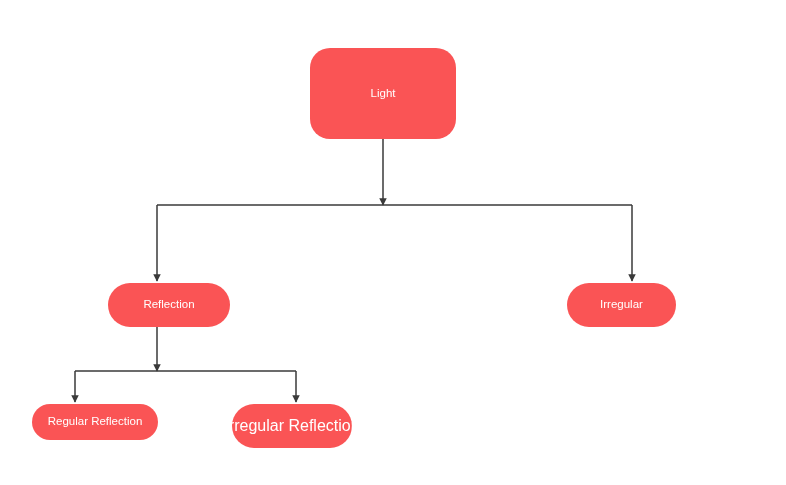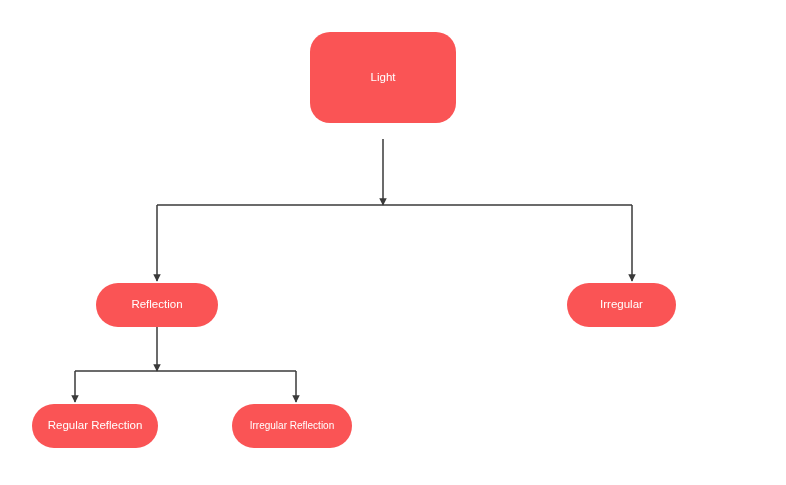--- a/index.html
+++ b/index.html
@@ -41,58 +41,58 @@
     -webkit-font-smoothing: antialiased;
     user-select: none;
   }
   .node-label {
     display: block;
     white-space: nowrap;
   }
   
   #node-light {
     left: 310px;
-    top: 32px;
+    top: 48px;
     width: 146px;
     height: 91px;
     border-radius: 20px;
     font-size: 11.5px;
   }
   
   #node-reflection {
-    left: 96px;
+    left: 108px;
     top: 283px;
     width: 122px;
     height: 44px;
     border-radius: 22px;
     font-size: 11.5px;
   }
   #node-dispersion {
     left: 567px;
     top: 283px;
     width: 109px;
     height: 44px;
     border-radius: 22px;
     font-size: 11.5px;
   }
   #node-regular-reflection {
     left: 32px;
     top: 404px;
     width: 126px;
-    height: 44px;
+    height: 36px;
     border-radius: 22px;
     font-size: 11.5px;
   }
   #node-irregular-reflection {
     left: 232px;
     top: 404px;
     width: 120px;
     height: 44px;
     border-radius: 22px;
-    font-size: 10px;
+    font-size: 16px;
   }
 </style>
 </head>
 <body>
 
 <div id="canvas">
 
   <svg id="edge-layer" width="786" height="485" viewBox="0 0 786 485" xmlns="http://www.w3.org/2000/svg">
     <defs>
       <marker id="arrow" viewBox="0 0 10 10" refX="9" refY="5" markerWidth="5" markerHeight="5" orient="auto-start-reverse">

